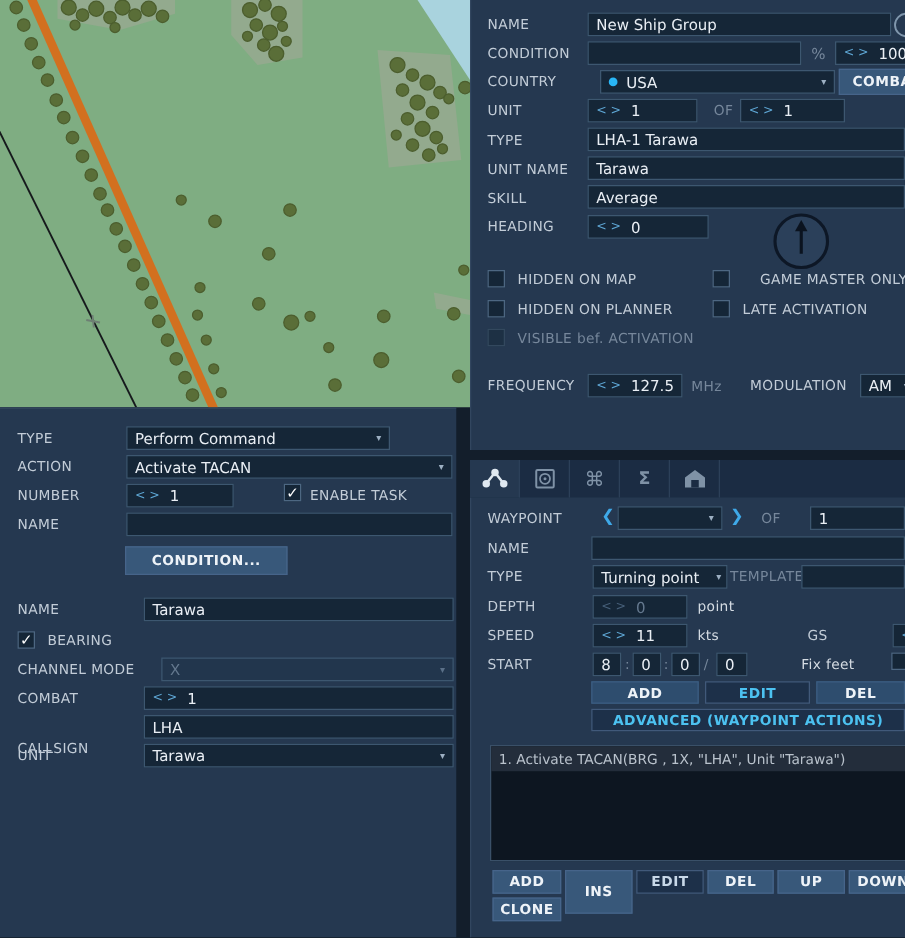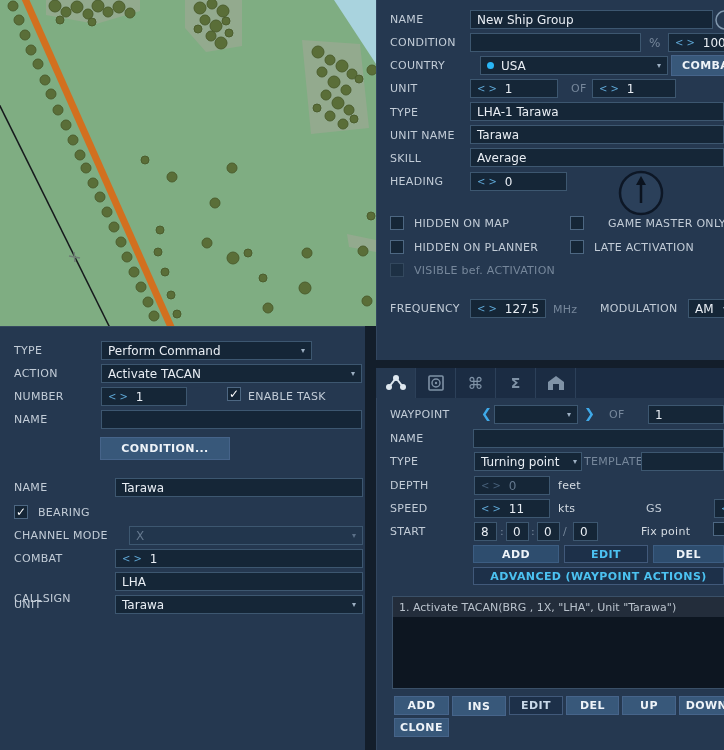--- a/index.html
+++ b/index.html
@@ -308,21 +308,21 @@
 <div class="input" style="left:641px;top:452px;width:83px;">
   <span class="val"></span>
 </div>
 
 <div class="lbl" style="left:390px;top:479px;">DEPTH</div>
 <div class="input disabled" style="left:474px;top:476px;width:76px;">
   <span class="spin">&lt;</span>
     <span class="spin">&gt;</span>
   <span class="val spinval">0</span>
 </div>
-<div class="lbl" style="left:558px;top:479px;color:#d5dce3;">feet</div>
+<div class="lbl" style="left:558px;top:479px;color:#d5dce3;">point</div>
 
 <div class="lbl" style="left:390px;top:502px;">SPEED</div>
 <div class="input" style="left:474px;top:499px;width:76px;">
   <span class="spin">&lt;</span>
     <span class="spin">&gt;</span>
   <span class="val spinval">11</span>
 </div>
 <div class="lbl" style="left:558px;top:502px;color:#d5dce3;">kts</div>
 <div class="lbl" style="left:646px;top:502px;">GS</div>
 <div class="input" style="left:714px;top:499px;width:20px;">
@@ -338,21 +338,21 @@
   <span class="val">0</span>
 </div>
 <div class="lbl dim" style="left:531px;top:525px;">:</div>
 <div class="input" style="left:537px;top:522px;width:23px;">
   <span class="val">0</span>
 </div>
 <div class="lbl dim" style="left:563px;top:525px;">/</div>
 <div class="input" style="left:573px;top:522px;width:25px;">
   <span class="val">0</span>
 </div>
-<div class="lbl" style="left:641px;top:525px;color:#d5dce3;">Fix point</div>
+<div class="lbl" style="left:641px;top:525px;color:#d5dce3;">Fix feet</div>
 <div class="cb" style="left:713px;top:522px;"></div>
 
 <div class="btn flat" style="left:473px;top:545px;width:86px;height:18px;">
   <span>ADD</span>
 </div>
 <div class="btn dark cyan" style="left:564px;top:545px;width:84px;height:18px;">
   <span>EDIT</span>
 </div>
 <div class="btn flat" style="left:653px;top:545px;width:71px;height:18px;">
   <span>DEL</span>
@@ -364,21 +364,21 @@
 
 <div class="listbox" style="left:392px;top:596px;width:372px;height:93px;">
   <div class="listrow selected">
     <span>1. Activate TACAN(BRG , 1X, "LHA", Unit "Tarawa")</span>
   </div>
 </div>
 
 <div class="btn" style="left:394px;top:696px;width:55px;height:19px;">
   <span>ADD</span>
 </div>
-<div class="btn" style="left:452px;top:696px;width:54px;height:20px;">
+<div class="btn" style="left:452px;top:696px;width:54px;height:35px;">
   <span>INS</span>
 </div>
 <div class="btn dark pale" style="left:509px;top:696px;width:54px;height:19px;">
   <span>EDIT</span>
 </div>
 <div class="btn" style="left:566px;top:696px;width:53px;height:19px;">
   <span>DEL</span>
 </div>
 <div class="btn" style="left:622px;top:696px;width:54px;height:19px;">
   <span>UP</span>

